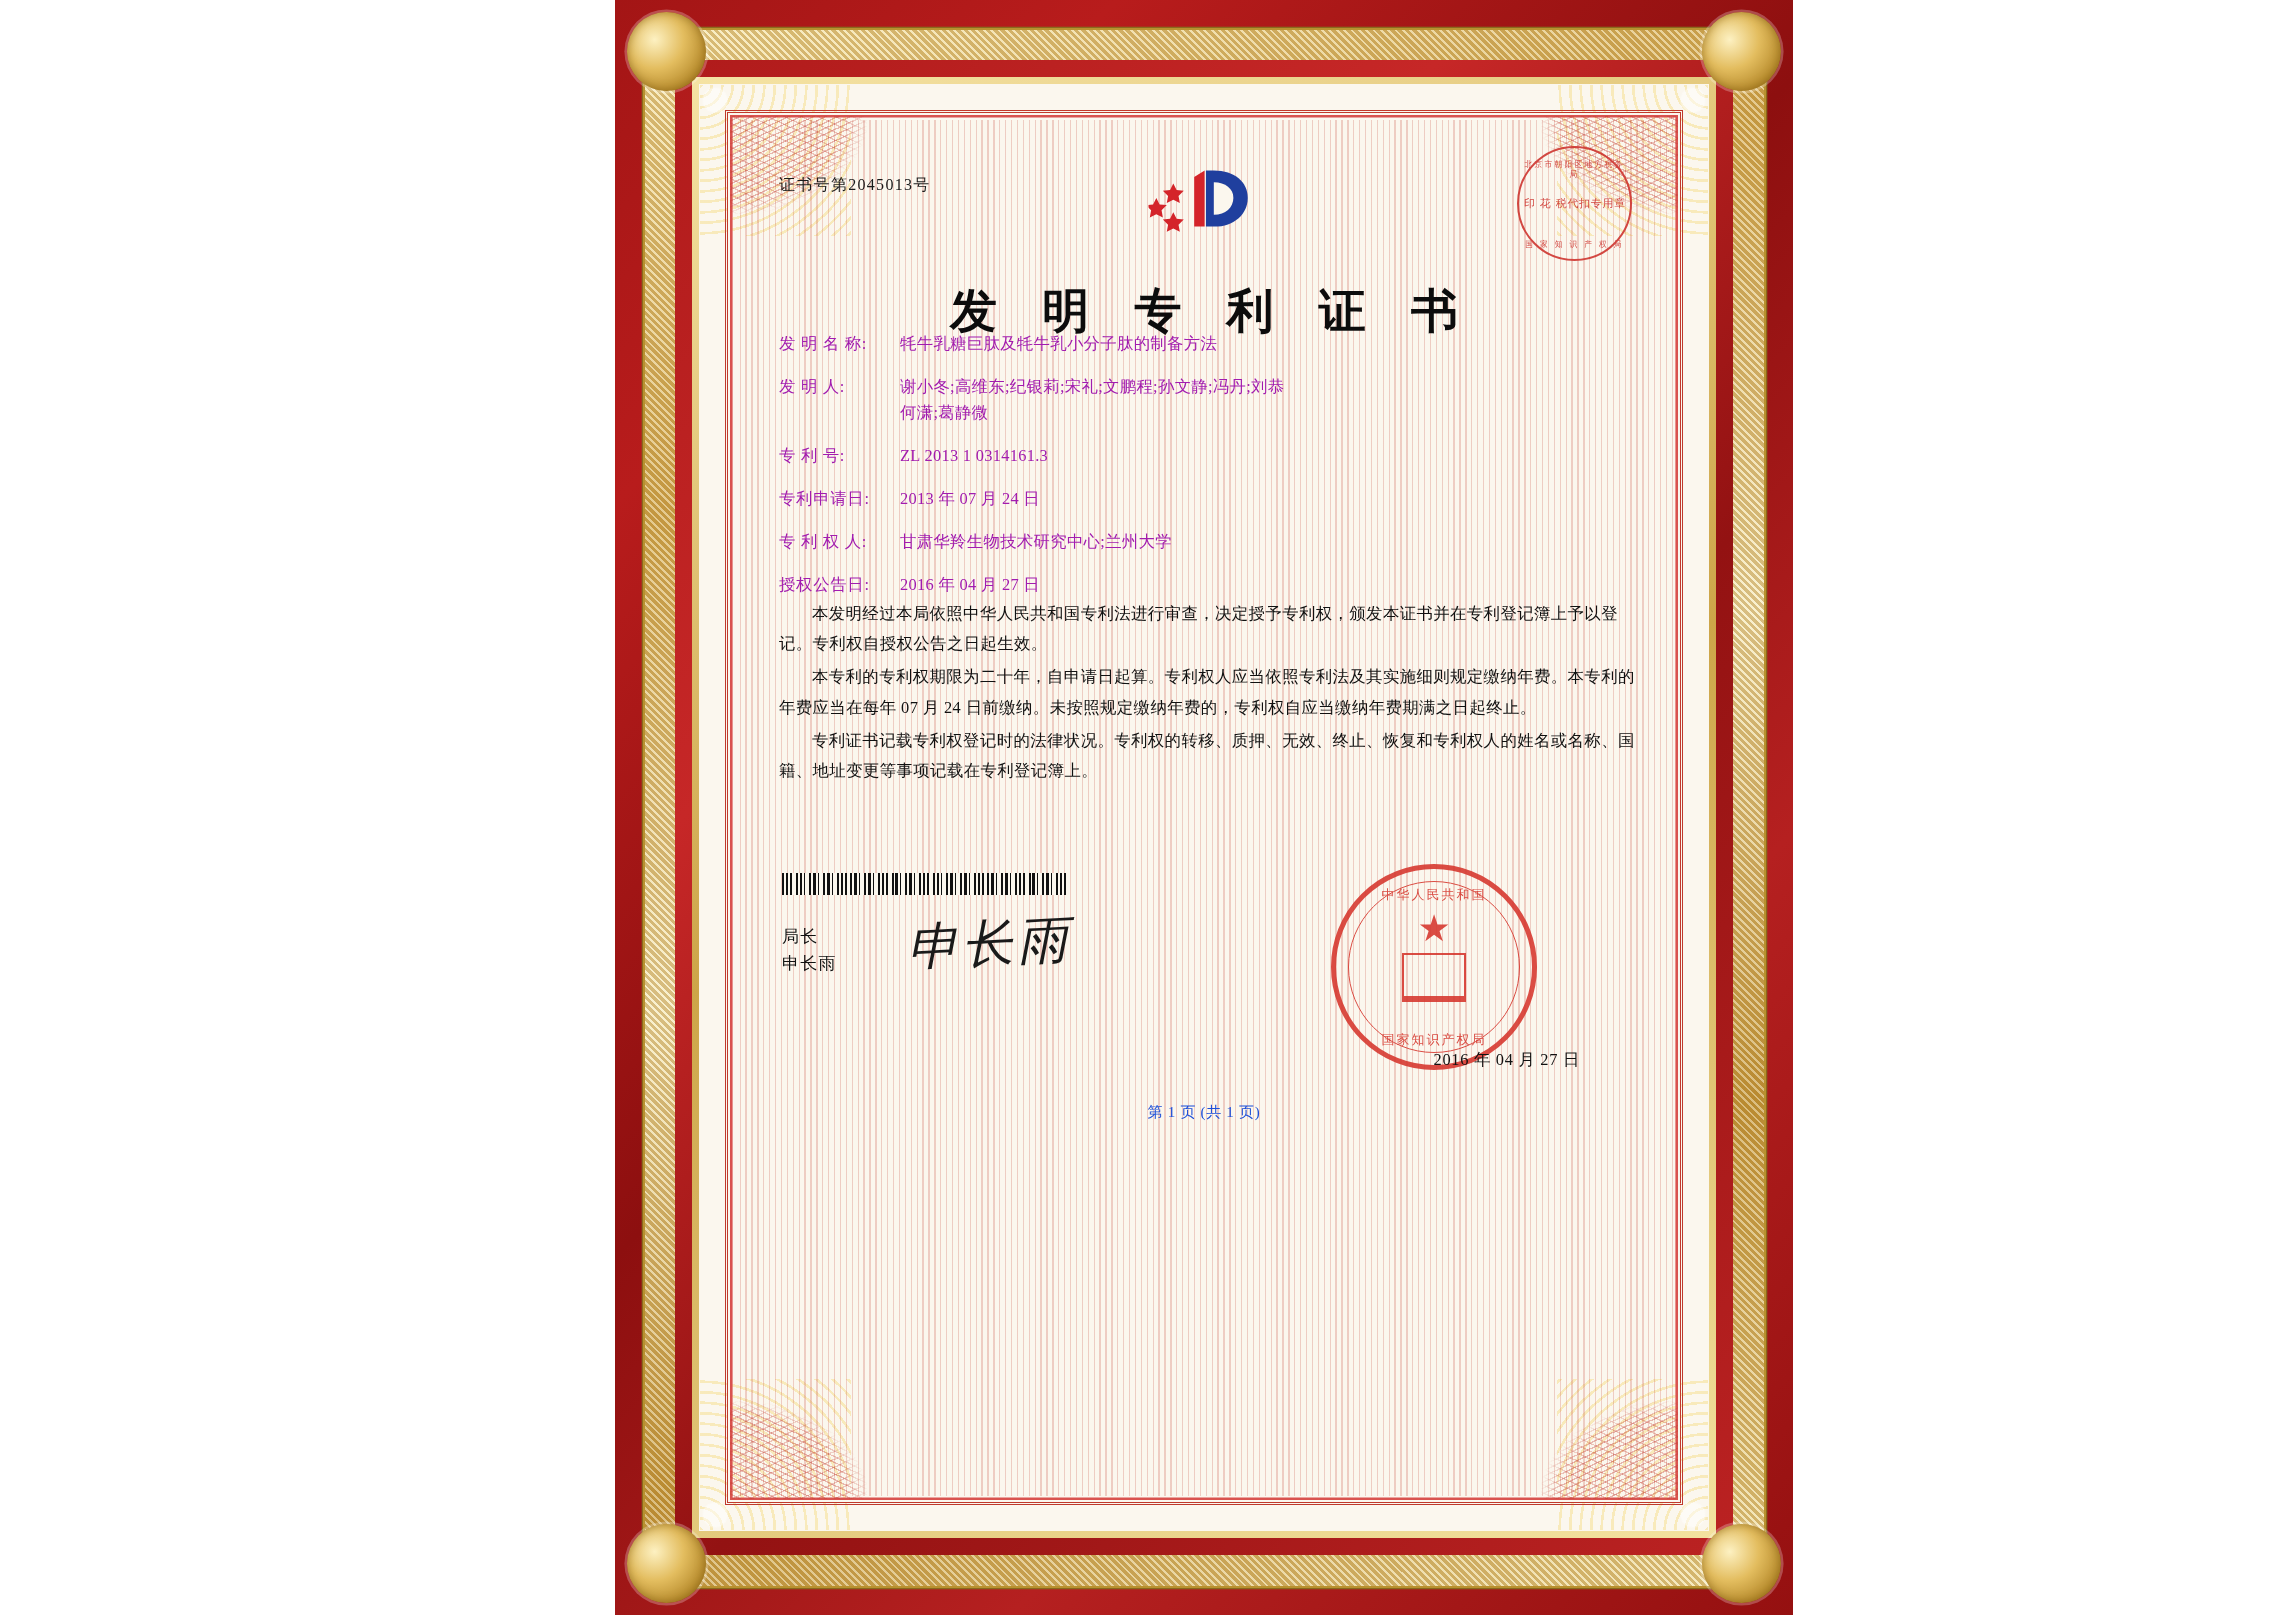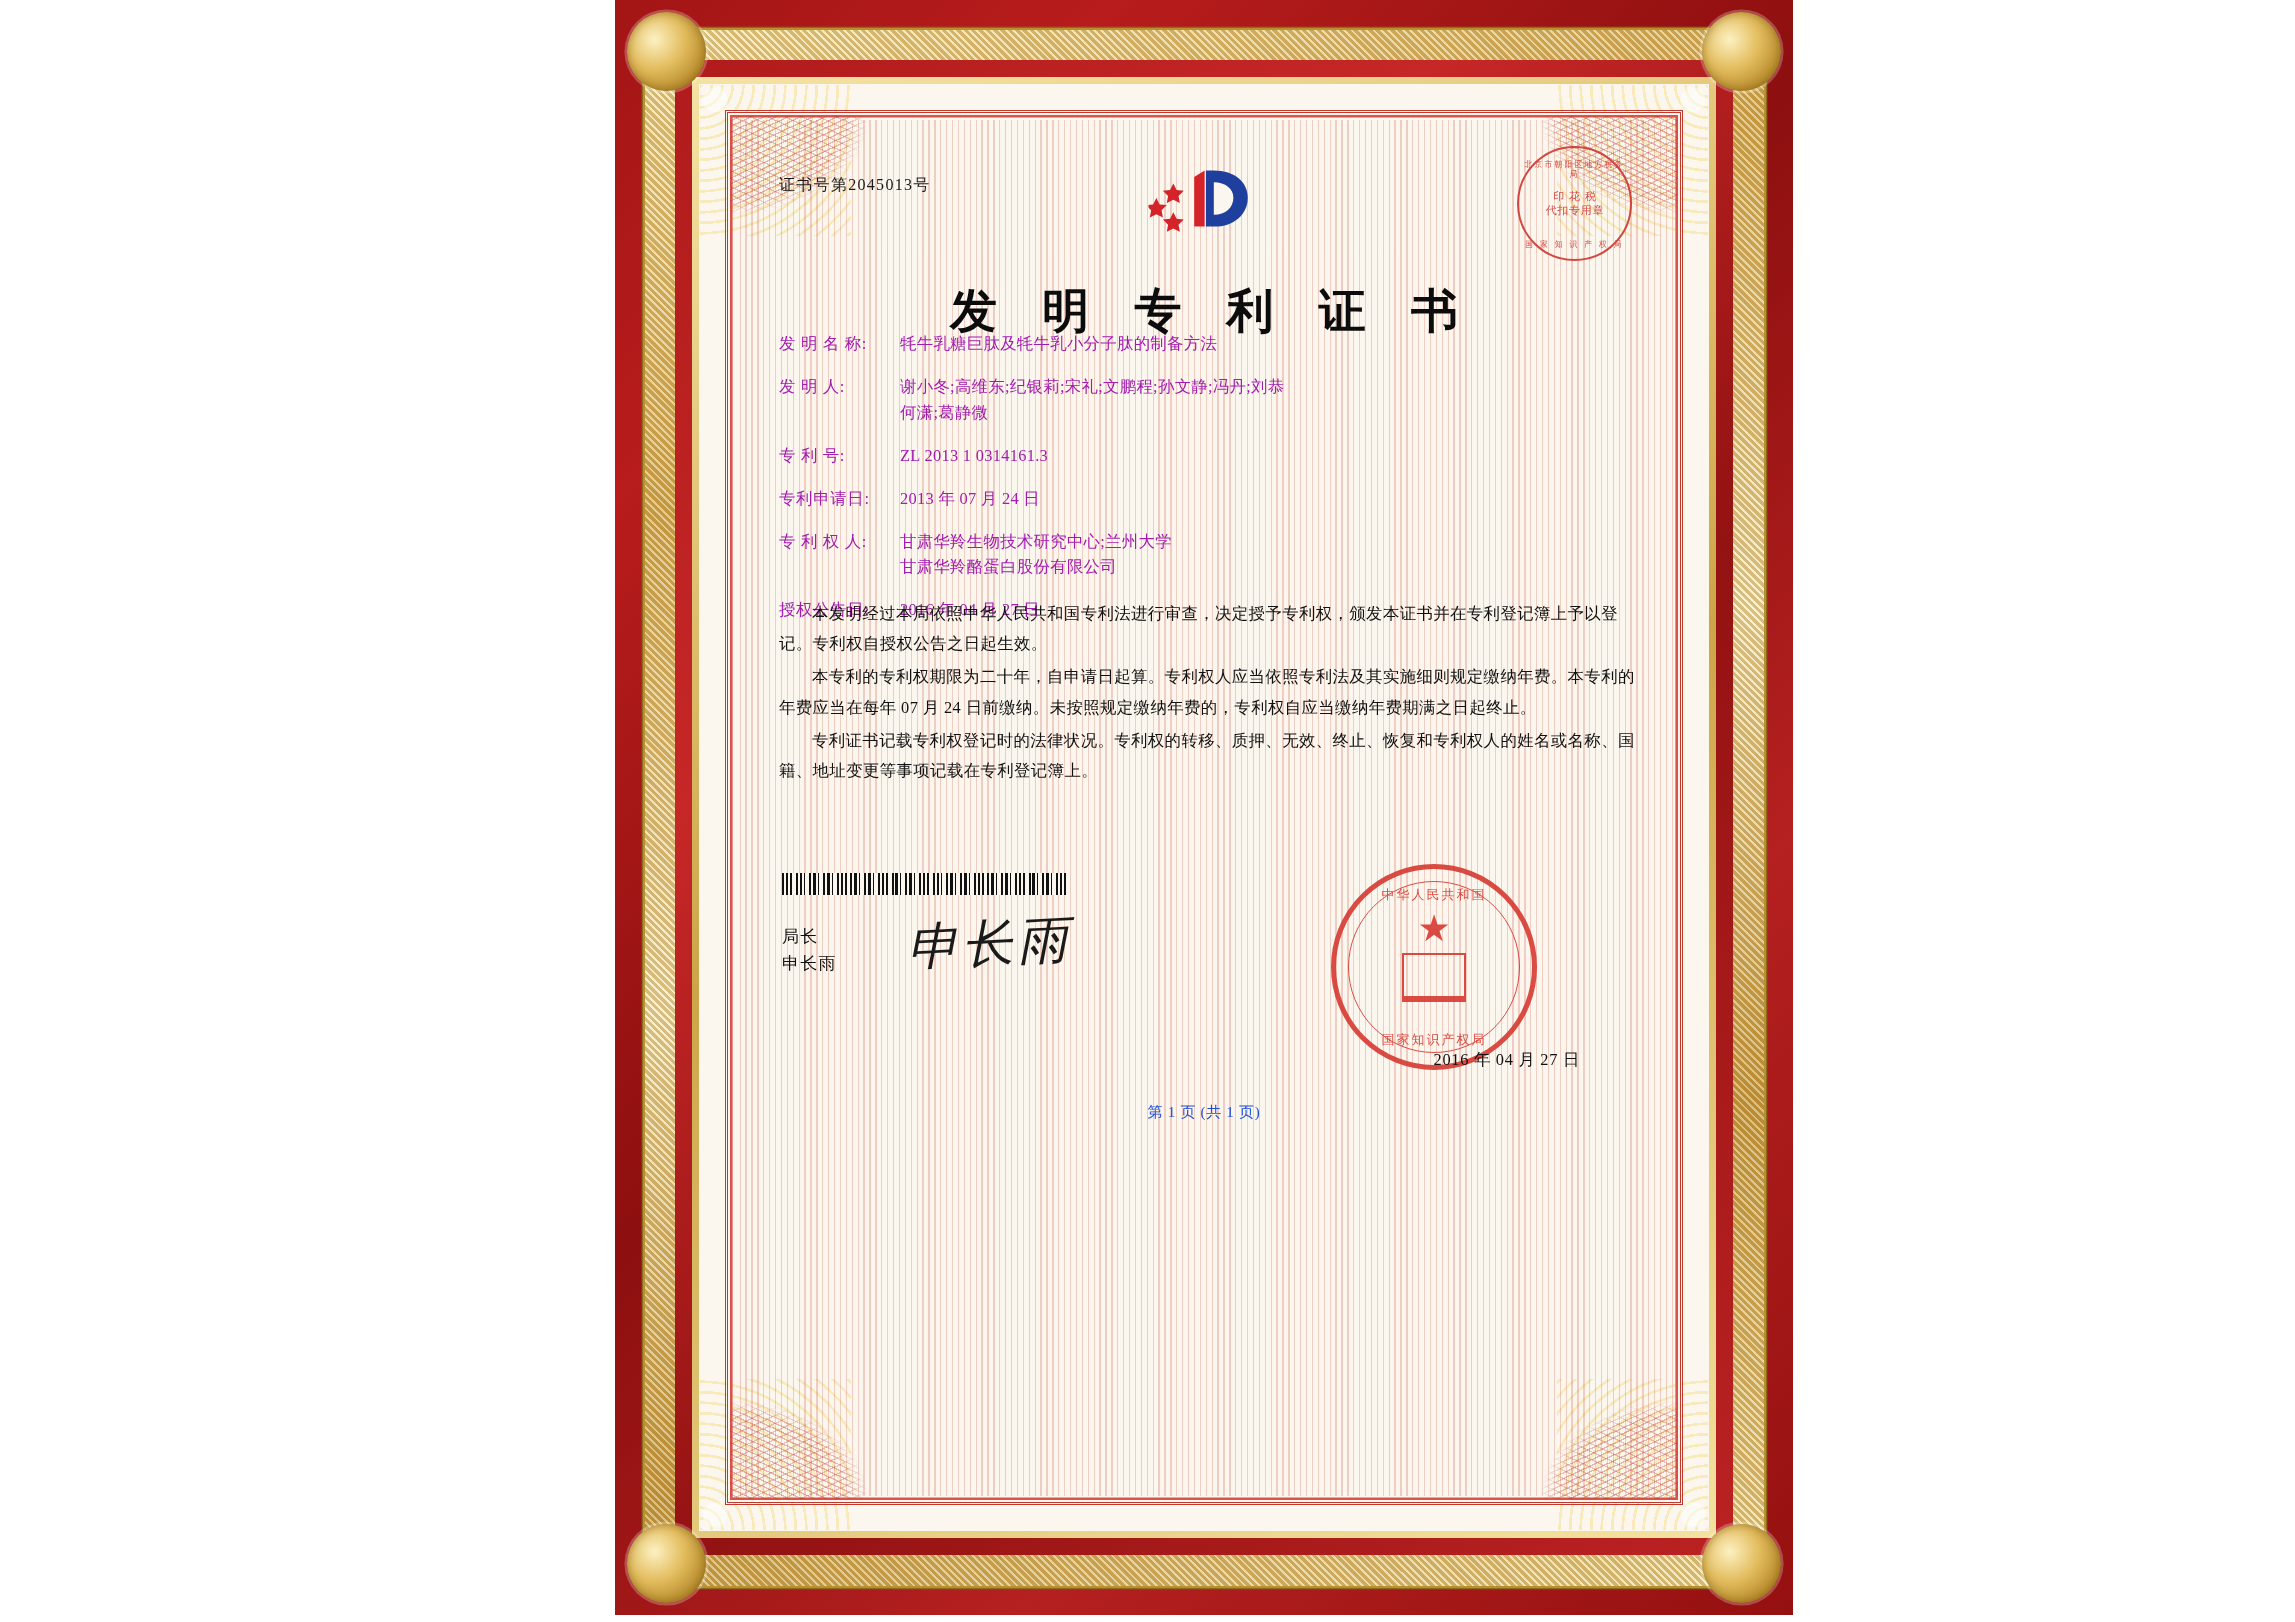--- a/index.html
+++ b/index.html
@@ -177,21 +177,20 @@
     position: absolute;
     right: 19.6px;
     top: 5.2px;
     width: 111px;
     height: 111px;
     border: 2px solid #cf3a34;
     border-radius: 50%;
     color: #cf3a34;
     opacity: .92;
     display: flex;
-    flex-direction: column;
     align-items: center;
     justify-content: center;
     text-align: center;
     line-height: 1.25;
     font-size: 11px;
     letter-spacing: 0.7px;
     font-family: "DejaVu Sans", sans-serif;
   }
   .tax-stamp .ring-text {
     position: absolute;
@@ -444,21 +443,20 @@
 
         <div class="field-row">
           <div class="field-label lbl-wide">专利申请日:</div>
           <div class="field-value">2013 年 07 月 24 日</div>
         </div>
 
         <div class="field-row">
           <div class="field-label lbl-wide">专 利 权 人:</div>
           <div class="field-value">
             <span>甘肃华羚生物技术研究中心;兰州大学</span>
-            <span class="cont">甘肃华羚酪蛋白股份有限公司</span>
           </div>
         </div>
 
         <div class="field-row">
           <div class="field-label lbl-wide">授权公告日:</div>
           <div class="field-value">2016 年 04 月 27 日</div>
         </div>
 
       </div>
 

